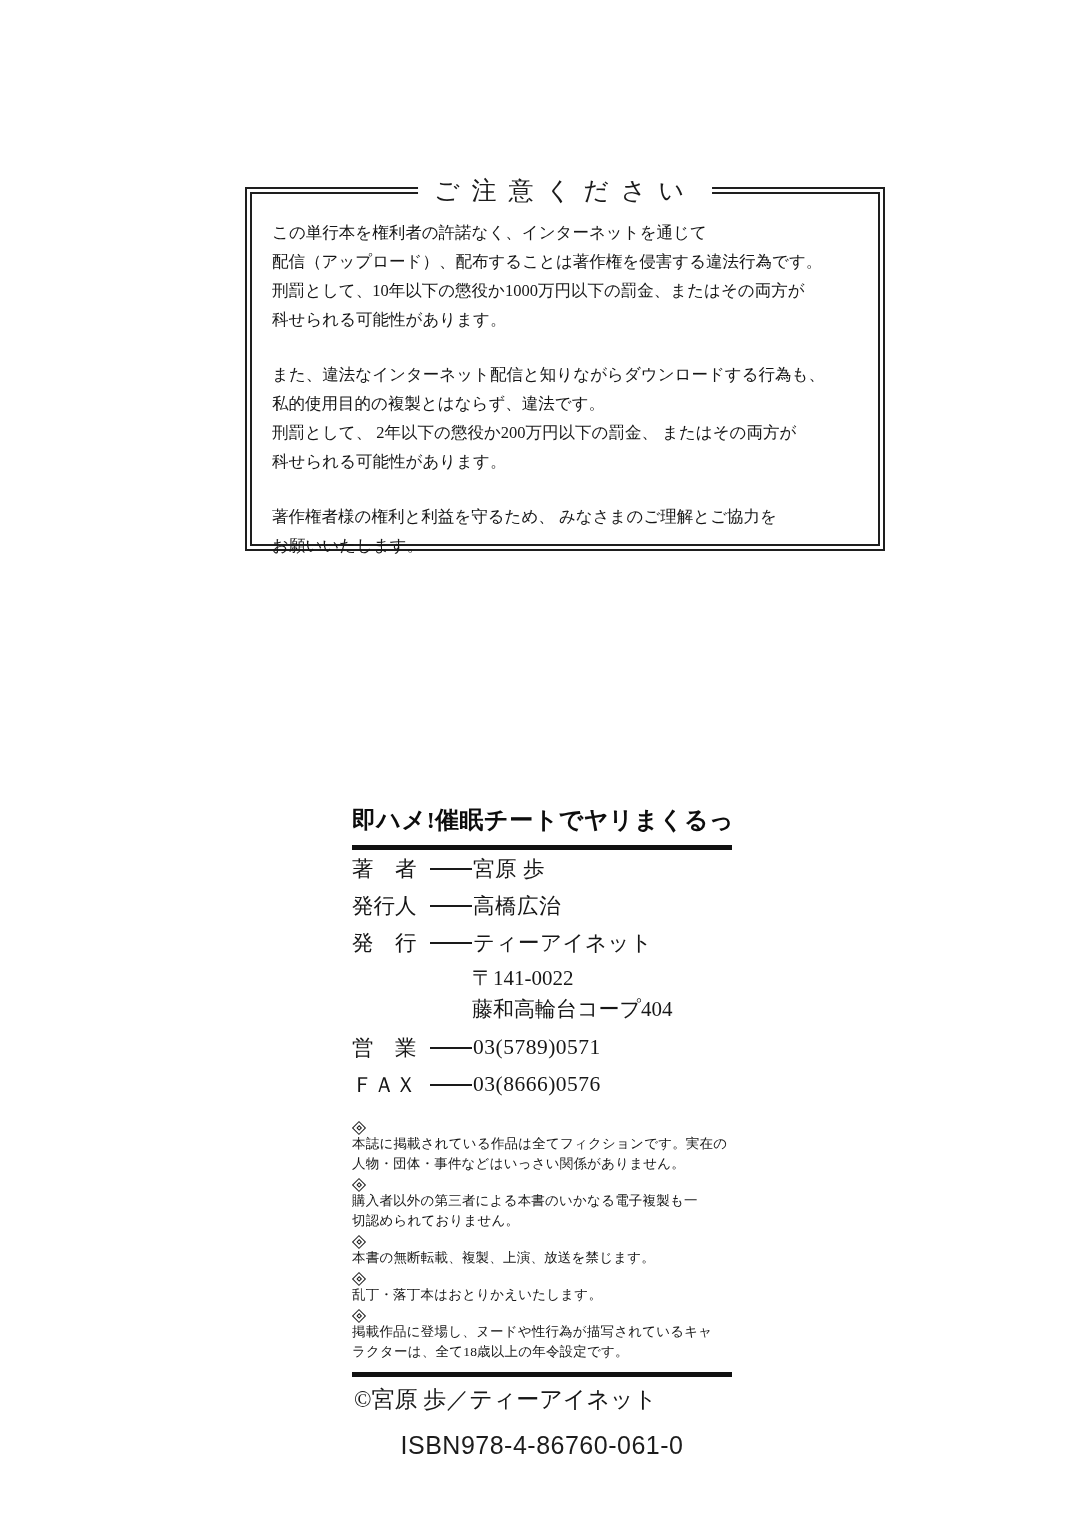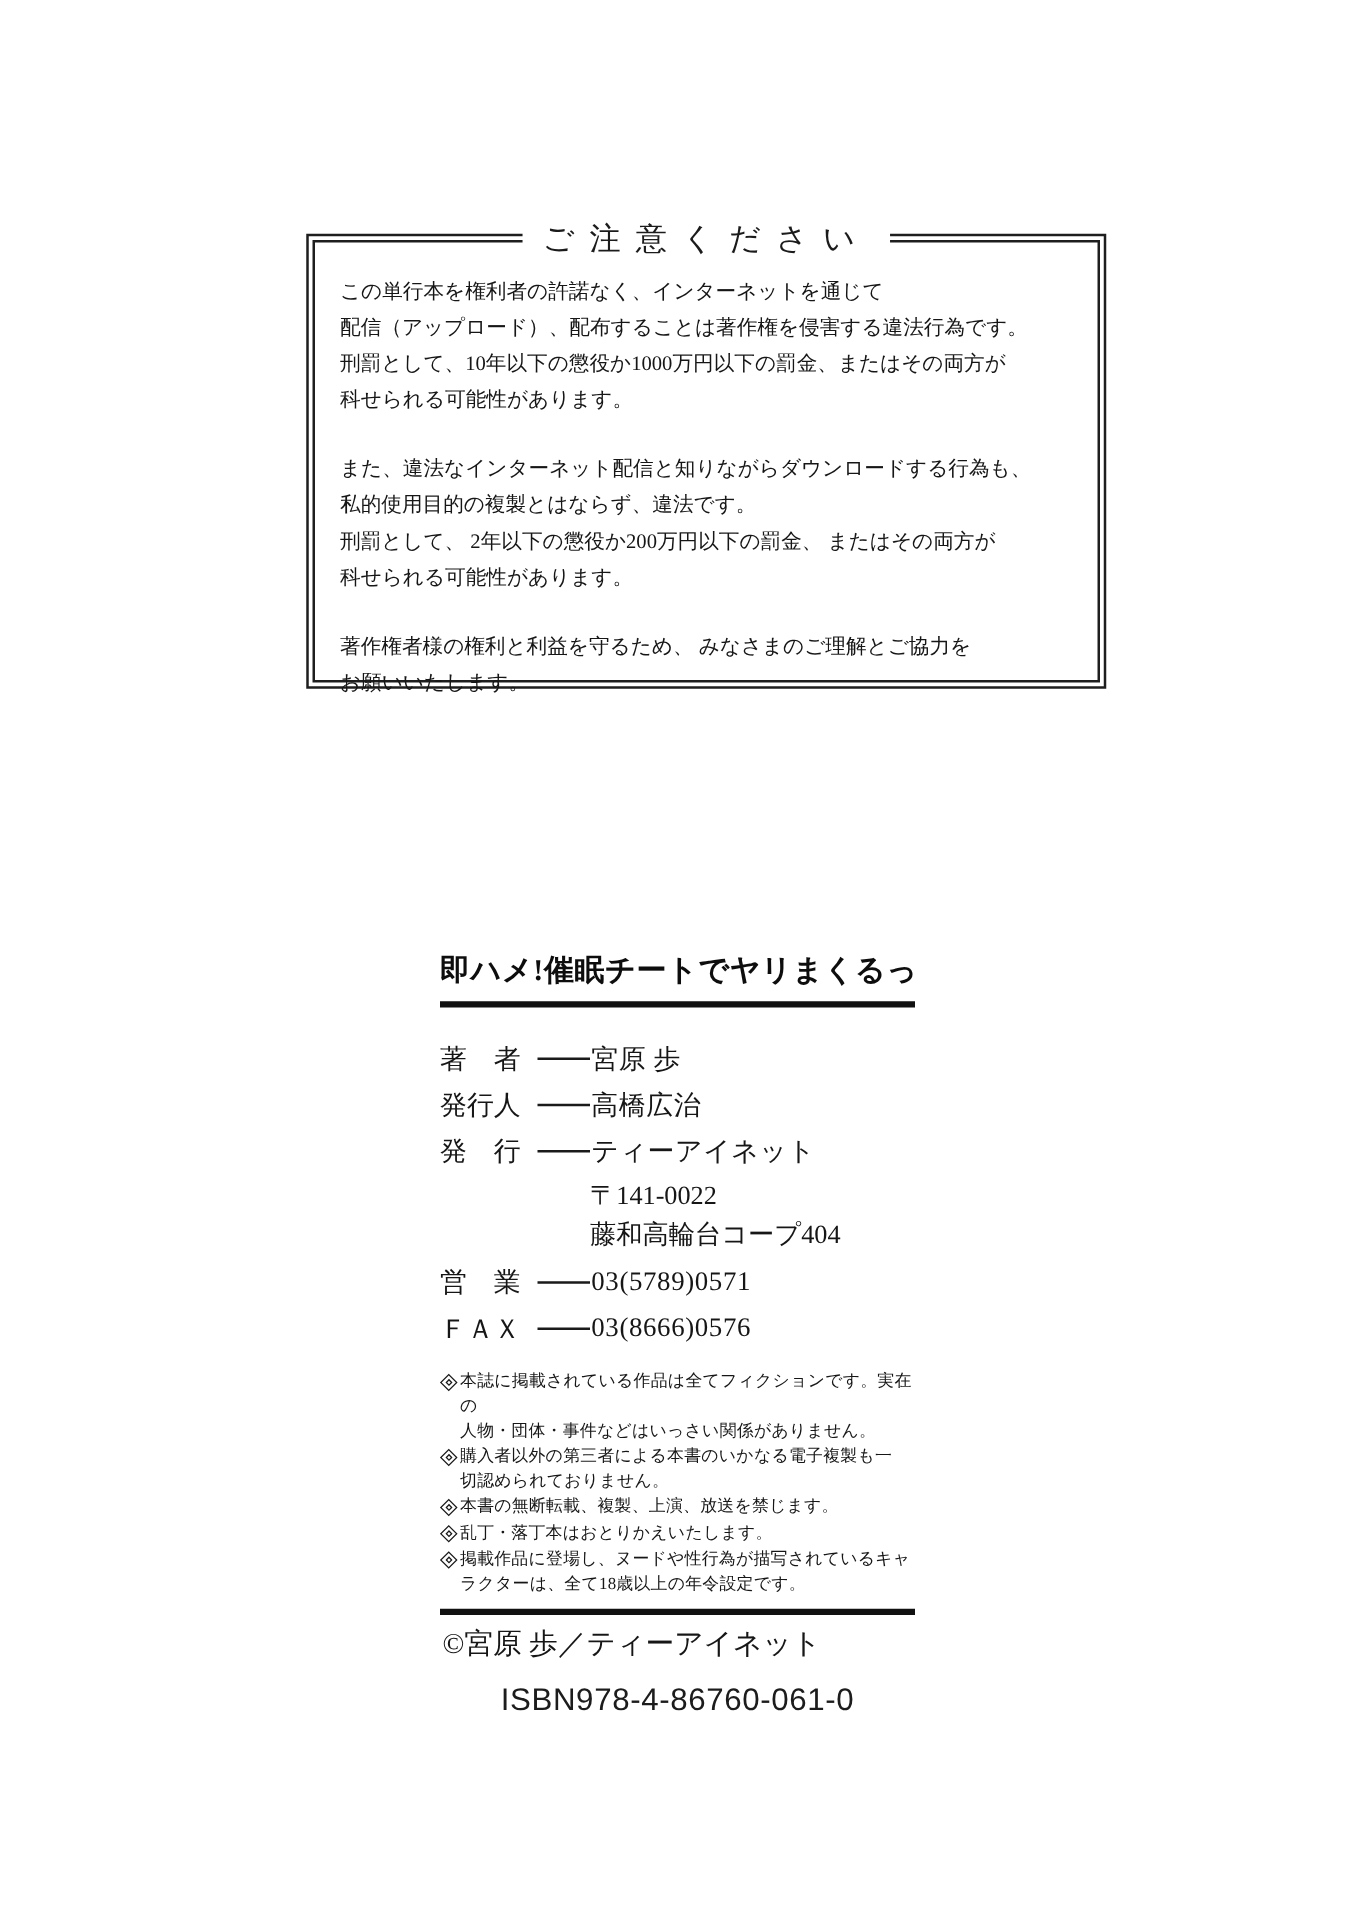--- a/index.html
+++ b/index.html
@@ -52,33 +52,34 @@
     left: 352px;
     top: 760px;
     width: 380px;
   }
   .book-title {
     font-size: 24px;
     font-weight: 900;
     letter-spacing: 0.5px;
     color: #0d0d0d;
     white-space: nowrap;
+    margin-top: 44px;
   }
   .thick-rule {
     height: 5px;
     background: #111111;
     margin-top: 9px;
   }
   .edition-date {
     font-size: 21px;
     margin-top: 8px;
     padding-left: 3px;
     letter-spacing: 0.5px;
   }
-  .credit-rows { margin-top: 22px; }
+  .credit-rows { }
   .credit-row, .contact-row {
     display: flex;
     align-items: center;
     height: 37px;
     font-size: 21.5px;
   }
   .row-label {
     flex: 0 0 78px;
     white-space: nowrap;
   }
@@ -100,20 +101,21 @@
     margin: 2px 0 4px 0;
   }
   .address-line { white-space: nowrap; }
 
   .notes-list {
     margin-top: 14px;
   }
   .note-item {
     display: flex;
     align-items: flex-start;
+    flex-direction: column;
   }
   .note-bullet {
     position: relative;
     flex: 0 0 16px;
     height: 20px;
     margin-top: 1px;
   }
   .note-bullet::before {
     content: "";
     position: absolute;

